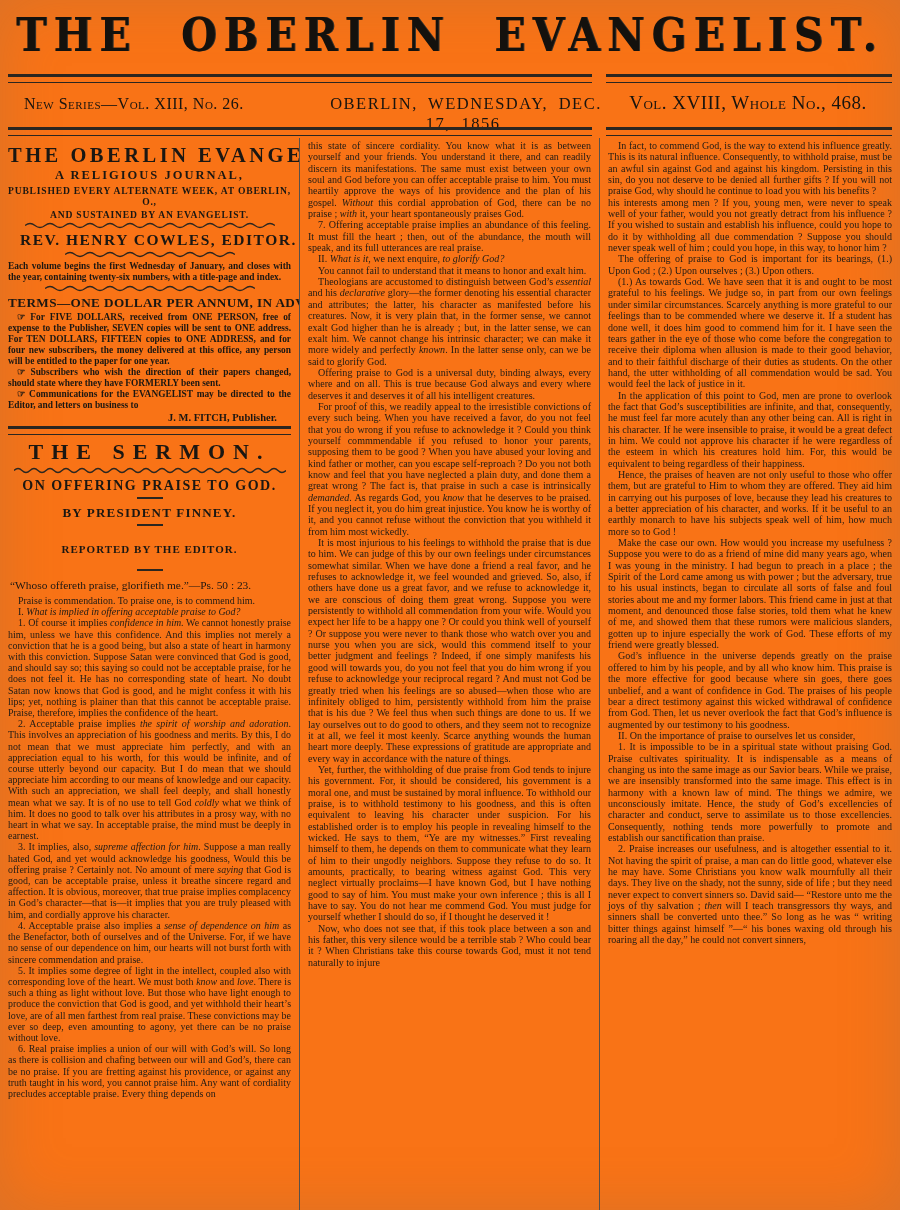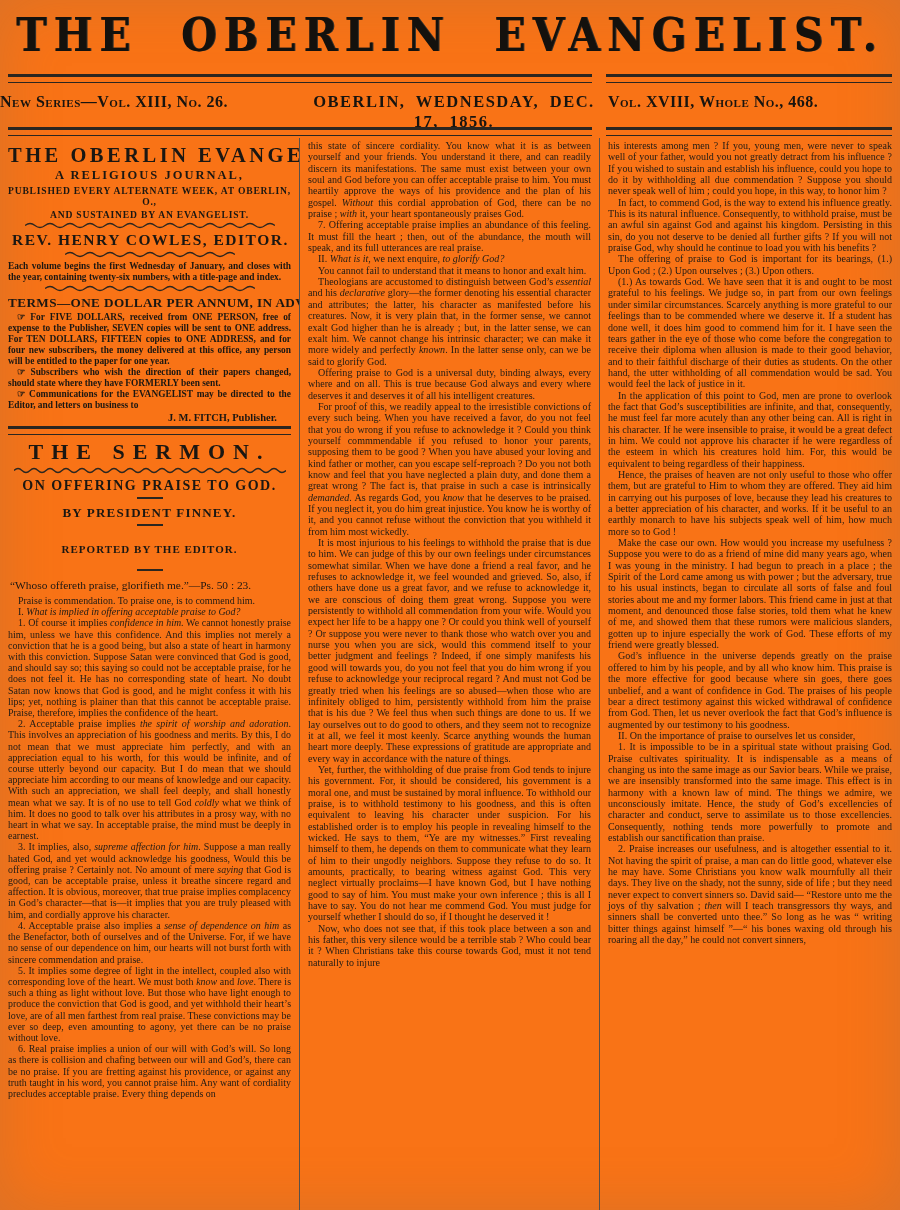--- a/index.html
+++ b/index.html
@@ -18,36 +18,36 @@
     text-shadow:1px 0 0 #3a342c;white-space:nowrap;
   }
   
   .rule2{display:flex;gap:14px;padding:0 8px;}
   .rule2 .seg{height:5px;border-top:3px solid #2b2620;border-bottom:1px solid #2b2620;}
   .rule2 .seg.a{width:584px;}
   .rule2 .seg.b{flex:1;}
   .rt{margin-top:4px;} .rb{margin-top:3px;}
   
   .dateline{
-    display:flex;align-items:baseline;padding:9px 12px 6px 0;height:26px;
-    font-weight:700;color:#18140f;
+    display:flex;align-items:baseline;padding:9px 12px 6px 24px;height:26px;
+    font-weight:400;color:#18140f;
   }
   .dl-left{width:300px;font-variant:small-caps;font-size:16px;letter-spacing:.5px;}
   .dl-center{flex:1;text-align:center;font-size:16.5px;letter-spacing:1.5px;word-spacing:5px;}
-  .dl-right{width:280px;text-align:left;font-variant:small-caps;font-size:16px;letter-spacing:.5px;}
+  .dl-right{width:280px;text-align:center;font-variant:small-caps;font-size:19px;letter-spacing:.5px;}
   
   .columns{display:flex;height:1076px;margin-top:2px;}
   .col{width:300px;box-sizing:border-box;padding:2px 8px 0 8px;overflow:hidden;}
   .col.c1,.col.c2{border-right:1px solid #57504４;}
   .col.c1,.col.c2{border-right:1px solid #57504a;}
   
   .paper-title{text-align:center;font-weight:700;font-size:20.5px;letter-spacing:3.5px;margin:4px 0 1px 0;white-space:nowrap;}
   .subtitle{text-align:center;font-weight:700;font-size:12.5px;letter-spacing:2px;margin:1px 0;}
   .publine{text-align:center;font-weight:700;font-size:9.6px;letter-spacing:.8px;margin:2px 0;}
-  .editor{text-align:center;font-weight:700;font-size:15.5px;letter-spacing:1.5px;margin:2px 4px;white-space:nowrap;}
+  .editor{text-align:center;font-weight:700;font-size:15.5px;letter-spacing:1.5px;margin:2px 12px;white-space:nowrap;}
   .volnote{font-weight:700;font-size:9.4px;line-height:11px;text-align:justify;margin:3px 0 0 0;}
   .terms-head{font-weight:700;font-size:13.2px;letter-spacing:.4px;text-align:center;margin:3px 0 1px 0;white-space:nowrap;}
   .terms p{margin:0;font-weight:700;font-size:9.4px;line-height:11px;text-align:justify;text-indent:9px;}
   .publisher{text-align:right;font-weight:700;font-size:10.5px;margin:1px 14px 3px 0;}
   .heavyrule{height:5px;border-top:3px solid #2b2620;border-bottom:1px solid #2b2620;margin:2px 0 4px 0;}
   
   .wavy{display:block;margin:2px auto;}
   
   .sermon-head{text-align:center;font-weight:700;font-size:22px;letter-spacing:8px;margin:3px 0 0 0;white-space:nowrap;}
   .sermon-title{text-align:center;font-weight:700;font-size:14px;letter-spacing:1.5px;margin:4px 0 2px 0;white-space:nowrap;}
@@ -146,22 +146,22 @@
           <p class="bp">Offering praise to God is a universal duty, binding always, every where and on all.  This is true because God always and every where deserves it and deserves it of all his intelligent creatures.</p>
           <p class="bp">For proof of this, we readily appeal to the irresistible convictions of every such being.  When you have received a favor, do you not feel that you do wrong if you refuse to acknowledge it ?  Could you think yourself commmendable if you refused to honor your parents, supposing them to be good ?  When you have abused your loving and kind father or mother, can you escape self-reproach ?  Do you not both know and feel that you have neglected a plain duty, and done them a great wrong ?  The fact is, that praise in such a case is intrinsically <i>demanded</i>.  As regards God, you <i>know</i> that he deserves to be praised.  If you neglect it, you do him great injustice.  You know he is worthy of it, and you cannot refuse without the conviction that you withheld it from him most wickedly.</p>
           <p class="bp">It is most injurious to his feelings to withhold the praise that is due to him.  We can judge of this by our own feelings under circumstances somewhat similar.  When we have done a friend a real favor, and he refuses to acknowledge it, we feel wounded and grieved.  So, also, if others have done us a great favor, and we refuse to acknowledge it, we are conscious of doing them great wrong.  Suppose you were persistently to withhold all commendation from your wife.  Would you expect her life to be a happy one ?  Or could you think well of yourself ?  Or suppose you were never to thank those who watch over you and nurse you when you are sick, would this commend itself to your better judgment and feelings ?  Indeed, if one simply manifests his good will towards you, do you not feel that you do him wrong if you refuse to acknowledge your reciprocal regard ?  And must not God be greatly tried when his feelings are so abused—when those who are infinitely obliged to him, persistently withhold from him the praise that is his due ?  We feel thus when such things are done to us.  If we lay ourselves out to do good to others, and they seem not to recognize it at all, we feel it most keenly.  Scarce anything wounds the human heart more deeply.  These expressions of gratitude are appropriate and every way in accordance with the nature of things.</p>
           <p class="bp">Yet, further, the withholding of due praise from God tends to injure his government.  For, it should be considered, his government is a moral one, and must be sustained by moral influence.  To withhold our praise, is to withhold testimony to his goodness, and this is often equivalent to leaving his character under suspicion.  For his established order is to employ his people in revealing himself to the wicked.  He says to them, “Ye are my witnesses.” First revealing himself to them, he depends on them to communicate what they learn of him to their ungodly neighbors.  Suppose they refuse to do so.  It amounts, practically, to bearing witness against God.  This very neglect virtually proclaims—I have known God, but I have nothing good to say of him.  You must make your own inference ; this is all I have to say.  You do not hear me commend God.  You must judge for yourself whether I should do so, if I thought he deserved it !</p>
           <p class="bp">Now, who does not see that, if this took place between a son and his father, this very silence would be a terrible stab ?  Who could bear it ?  When Christians take this course towards God, must it not tend naturally to injure</p>
         </div>
     </div>
 
     <div class="col c3">
       <div class="bodytext">
+          <p class="bp">In fact, to commend God, is the way to extend his influence greatly.  This is its natural influence.  Consequently, to withhold praise, must be an awful sin against God and against his kingdom.  Persisting in this sin, do you not deserve to be denied all further gifts ?  If you will not praise God, why should he continue to load you with his benefits ?</p>
           <p class="bp flush">his interests among men ?  If you, young men, were never to speak well of your father, would you not greatly detract from his influence ?  If you wished to sustain and establish his influence, could you hope to do it by withholding all due commendation ?  Suppose you should never speak well of him ; could you hope, in this way, to honor him ?</p>
-          <p class="bp">In fact, to commend God, is the way to extend his influence greatly.  This is its natural influence.  Consequently, to withhold praise, must be an awful sin against God and against his kingdom.  Persisting in this sin, do you not deserve to be denied all further gifts ?  If you will not praise God, why should he continue to load you with his benefits ?</p>
           <p class="bp">The offering of praise to God is important for its bearings, (1.) Upon God ;  (2.) Upon ourselves ; (3.) Upon others.</p>
           <p class="bp">(1.) As towards God.  We have seen that it is and ought to be most grateful to his feelings.  We judge so, in part from our own feelings under similar circumstances.  Scarcely anything is more grateful to our feelings than to be commended where we deserve it.  If a student has done well, it does him good to commend him for it.  I have seen the tears gather in the eye of those who come before the congregation to receive their diploma when allusion is made to their good behavior, and to their faithful discharge of their duties as students.  On the other hand, the utter withholding of all commendation would be sad.  You would feel the lack of justice in it.</p>
           <p class="bp">In the application of this point to God, men are prone to overlook the fact that God’s susceptibilities are infinite, and that, consequently, he must feel far more acutely than any other being can.  All is right in his character.  If he were insensible to praise, it would be a great defect in him.  We could not approve his character if he were regardless of the esteem in which his creatures hold him.  For, this would be equivalent to being regardless of their happiness.</p>
           <p class="bp">Hence, the praises of heaven are not only useful to those who offer them, but are grateful to Him to whom they are offered.  They aid him in carrying out his purposes of love, because they lead his creatures to a better appreciation of his character, and works.  If it be useful to an earthly monarch to have his subjects speak well of him, how much more so to God !</p>
           <p class="bp">Make the case our own.  How would you increase my usefulness ?  Suppose you were to do as a friend of mine did many years ago, when I was young in the ministry.  I had begun to preach in a place ; the Spirit of the Lord came among us with power ; but the adversary, true to his usual instincts, began to circulate all sorts of false and foul stories about me and my former labors.  This friend came in just at that moment, and denounced those false stories, told them what he knew of me, and showed them that these rumors were malicious slanders, gotten up to injure especially the work of God.  These efforts of my friend were greatly blessed.</p>
           <p class="bp">God’s influence in the universe depends greatly on the praise offered to him by his people, and by all who know him.  This praise is the more effective for good because where sin goes, there goes unbelief, and a want of confidence in God.  The praises of his people bear a direct testimony against this wicked withdrawal of confidence from God.  Then, let us never overlook the fact that God’s influence is augmented by our testimony to his goodness.</p>
           <p class="bp">II. On the importance of praise to ourselves let us consider,</p>
           <p class="bp">1. It is impossible to be in a spiritual state without praising God.  Praise cultivates spirituality.  It is indispensable as a means of changing us into the same image as our Savior bears.  While we praise, we are insensibly transformed into the same image.  This effect is in harmony with a known law of mind.  The things we admire, we unconsciously imitate.  Hence, the study of God’s excellencies of character and conduct, serve to assimilate us to those excellencies.  Consequently, nothing tends more powerfully to promote and establish our sanctification than praise.</p>
           <p class="bp">2. Praise increases our usefulness, and is altogether essential to it.  Not having the spirit of praise, a man can do little good, whatever else he may have.  Some Christians you know walk mournfully all their days.  They live on the shady, not the sunny, side of life ; but they need never expect to convert sinners so.  David said— “Restore unto me the joys of thy salvation ; <i>then</i> will I teach transgressors thy ways, and sinners shall be converted unto thee.”  So long as he was “ writing bitter things against himself ”—“ his bones waxing old through his roaring all the day,” he could not convert sinners,</p>
         </div>

